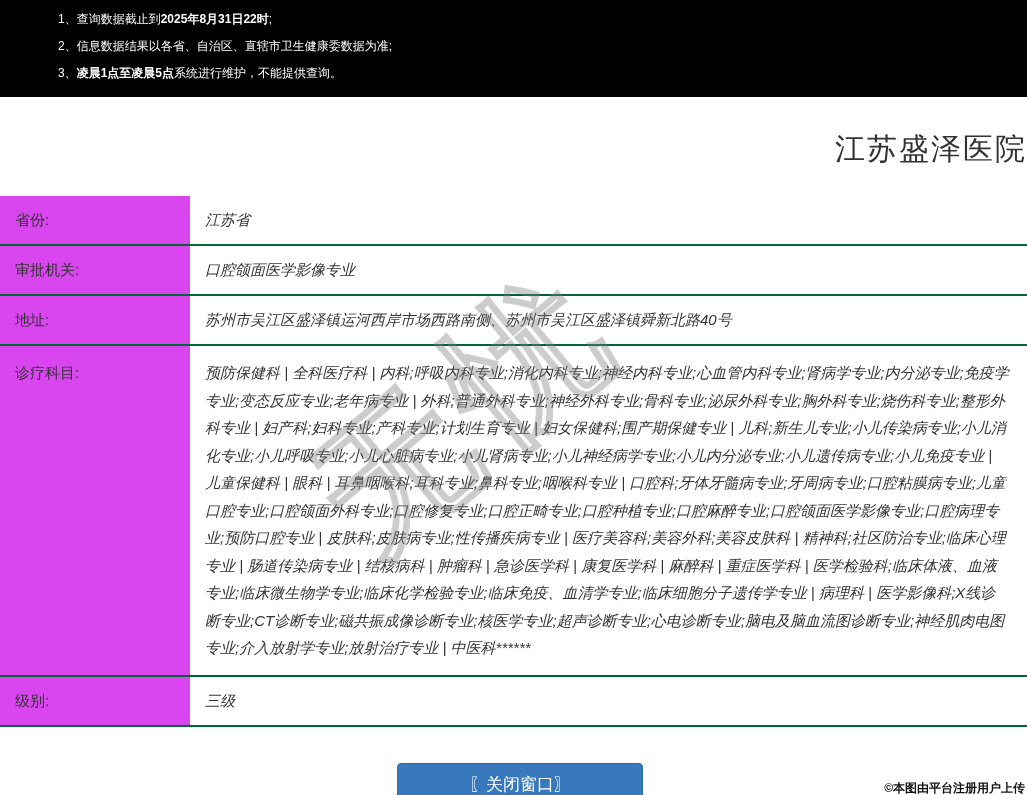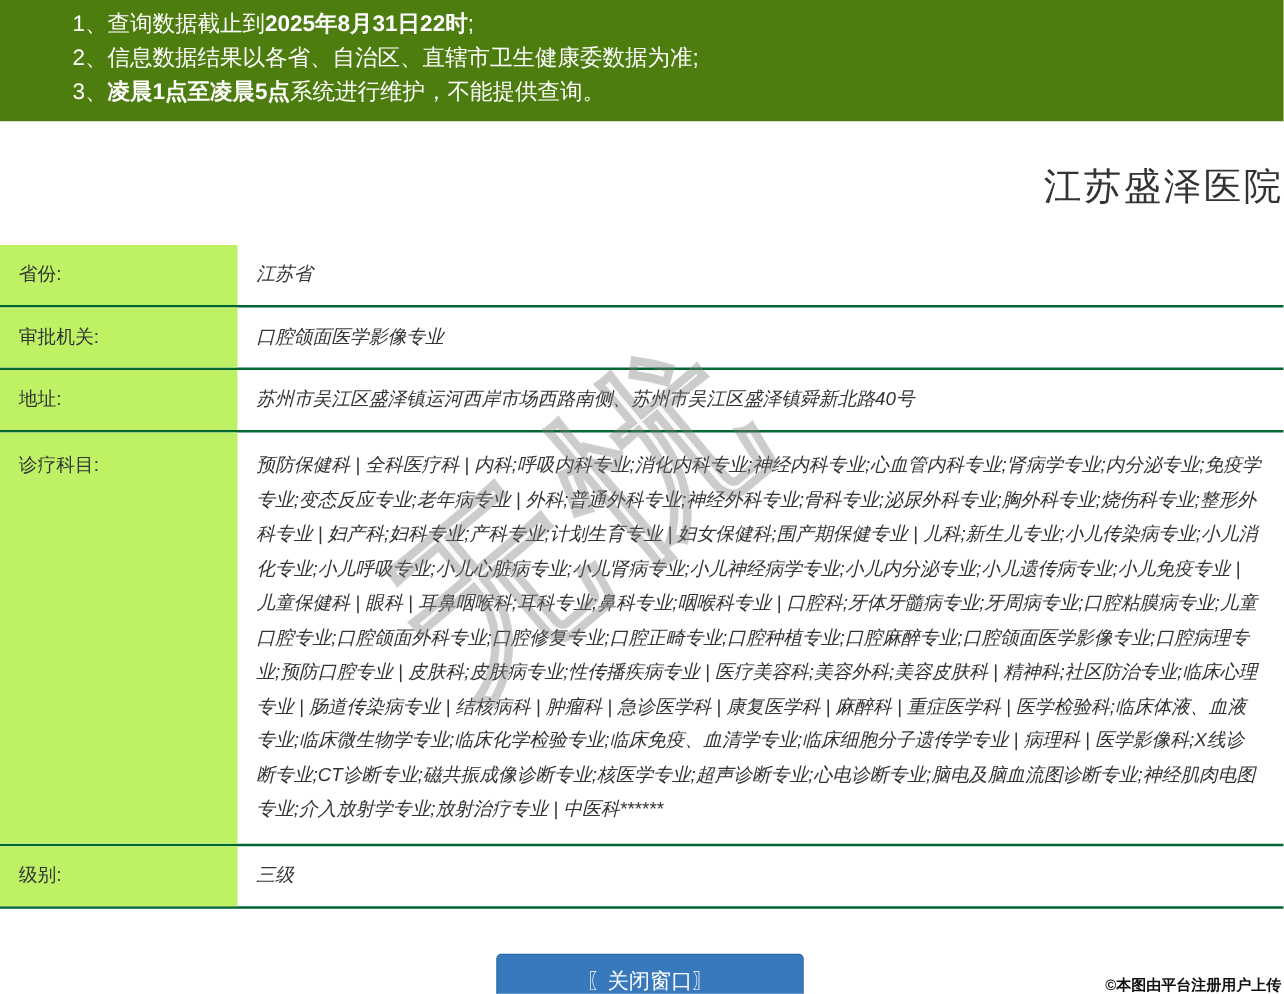--- a/index.html
+++ b/index.html
@@ -10,24 +10,24 @@
   .page {
     position: relative;
     width: 1027px;
     height: 795px;
     overflow: hidden;
     background: #fff;
   }
 
   
   .banner {
-    background: #4d7c0f;
+    background: #000000;
     color: #fff;
     padding: 6px 10px 10px 58px;
-    font-size: 18px;
+    font-size: 12px;
     line-height: 27px;
   }
   .banner .notice-line { white-space: nowrap; }
   .banner b { font-weight: 700; }
 
   
   .title {
     margin: 0;
     padding: 32px 0 26px 0;
     text-align: right;
@@ -45,21 +45,21 @@
   .row {
     display: flex;
     border-bottom: 2px solid #006633;
     font-size: 15px;
     color: #333;
   }
   .row .label {
     width: 190px;
     flex: 0 0 190px;
     box-sizing: border-box;
-    background: #bef264;
+    background: #d946ef;
     padding: 14px 10px 14px 15px;
     line-height: 20px;
   }
   .row .value {
     flex: 1;
     padding: 14px 18px 14px 15px;
     line-height: 20px;
     font-style: italic;
   }
   .row.multiline .label { line-height: 27.5px; padding-top: 13px; }

